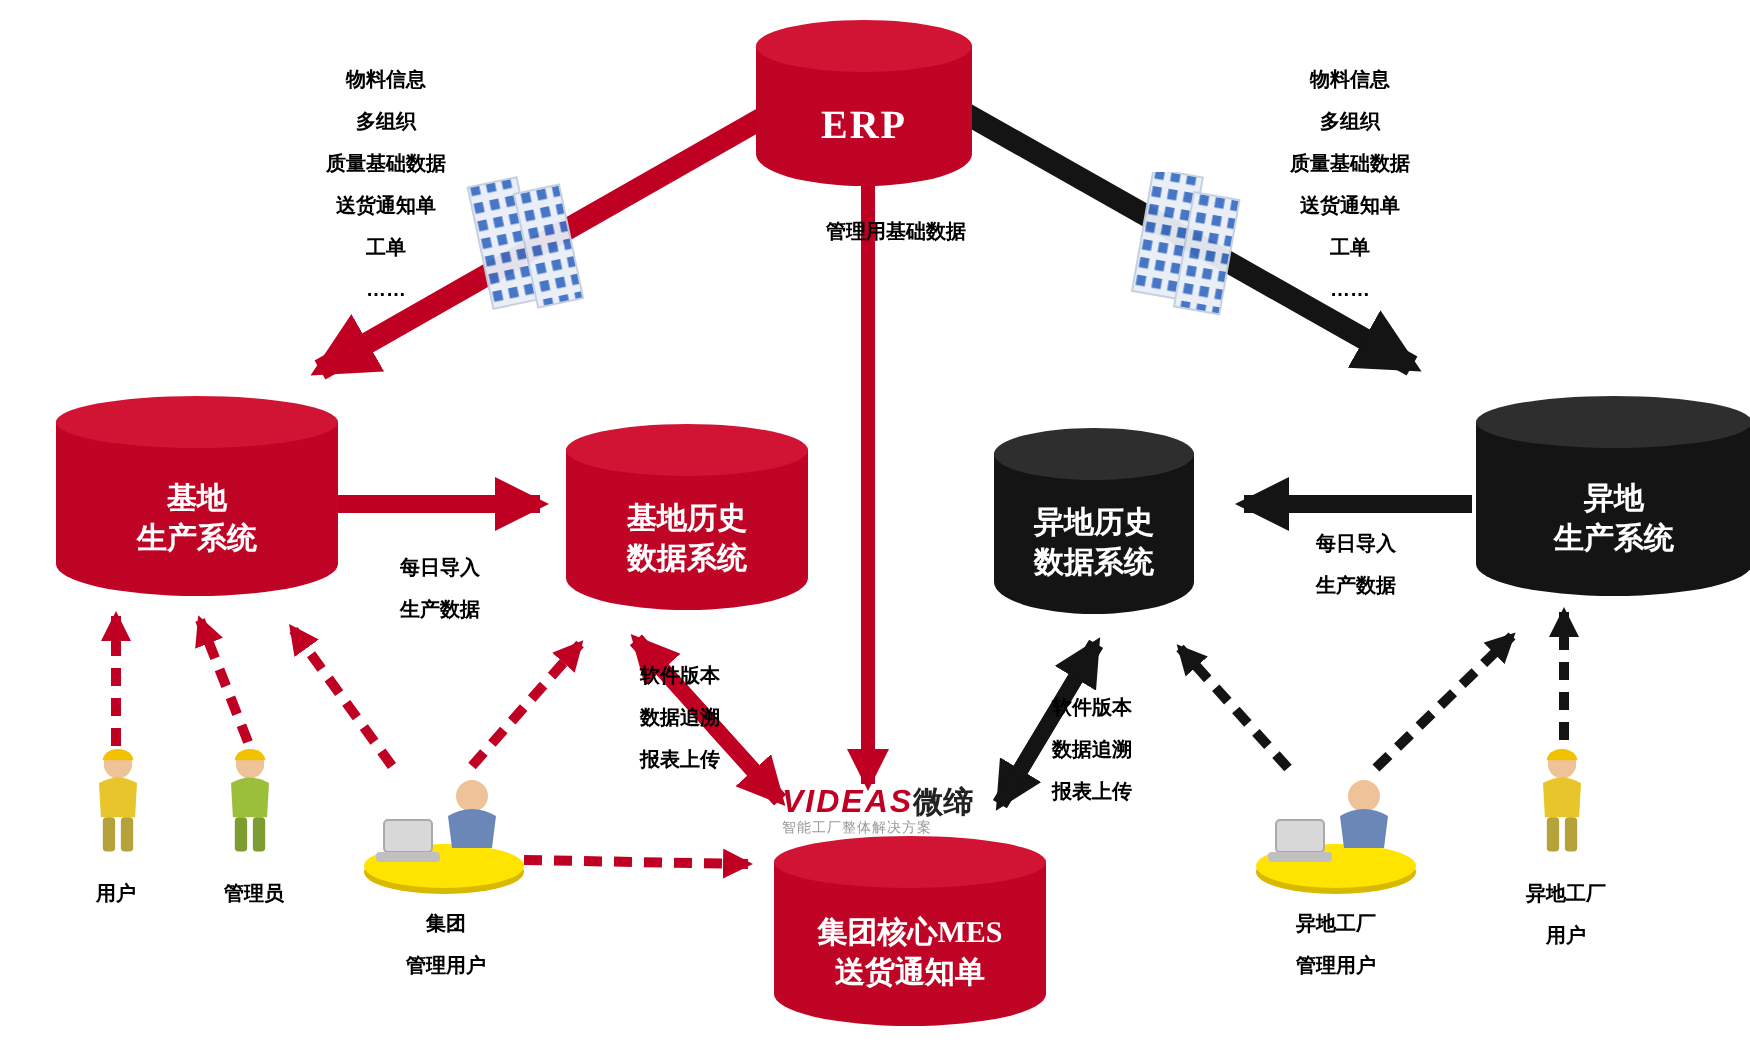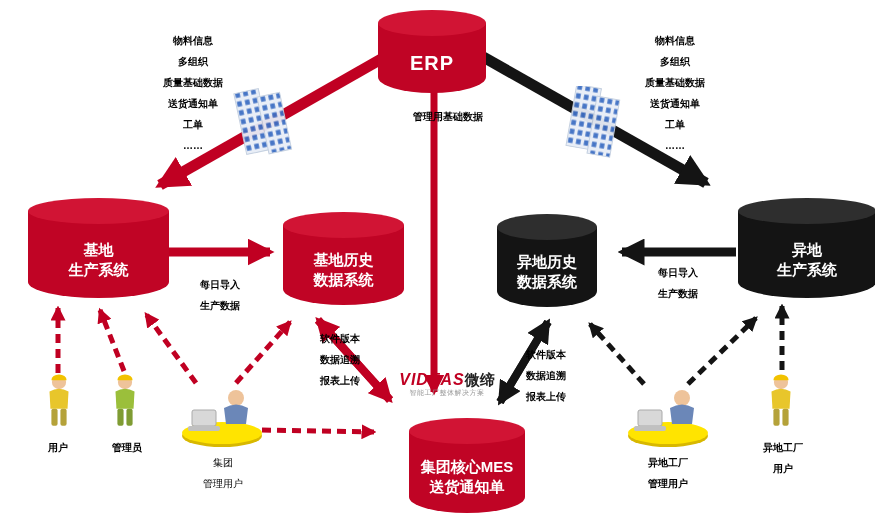--- a/index.html
+++ b/index.html
@@ -5,30 +5,30 @@
   * { margin:0; padding:0; box-sizing:border-box; }
   body { background:#fff; font-family:"Liberation Sans","DejaVu Sans",sans-serif; }
   .stage { position:relative; width:875px; height:525px; background:#fff; overflow:hidden; }
   .abs { position:absolute; }
   .txt { position:absolute; color:#000; font-size:10px; line-height:21px; font-weight:600; text-align:center; z-index:6; }
   .cyl { position:absolute; z-index:5; }
   .cyl .cap { position:absolute; left:0; right:0; top:0; height:26px; border-radius:50%; z-index:2; }
   .cyl .bd  { position:absolute; left:0; right:0; top:13px; bottom:0;
               border-radius:0 0 50% 50% / 0 0 16px 16px;
               display:flex; flex-direction:column; align-items:center; justify-content:center;
-              color:#fff; font-weight:700; font-size:15px; line-height:20px; text-align:right; padding-top:10px; }
+              color:#fff; font-weight:700; font-size:15px; line-height:20px; text-align:right; padding-top:10px;font-family:Liberation Serif, serif; }
   .cyl.red .cap { background:#d11434; }
   .cyl.red .bd  { background:#c00425; }
   .cyl.blk .cap { background:#2e2e2e; }
   .cyl.blk .bd  { background:#141414; }
   .cyl.erp .bd  { font-size:20px; letter-spacing:1px; }
   .building { position:absolute; z-index:4; opacity:.95; }
   .person { position:absolute; z-index:5; }
   .arrow-layer { position:absolute; left:0; top:0; z-index:1; }
-  .logo { position:absolute; left:391px; top:371px; width:112px; text-align:center; z-index:6; line-height:1.1; }
+  .logo { position:absolute; left:391px; top:393px; width:112px; text-align:left; z-index:6; line-height:1.1; }
   .logo .brand { font-size:16px; font-weight:800; font-style:italic; color:#c00022; letter-spacing:1px; }
   .logo .brand-cn { font-size:15px; font-weight:700; font-style:normal; color:#222; }
   .logo .tagline { font-size:7px; color:#999; letter-spacing:.5px; }
 </style>
 </head>
 <body>
 
 <div class="stage">
 
   <svg width="0" height="0" class="abs">
@@ -113,21 +113,21 @@
   </div>
 
   <div class="cyl blk" style="left:738px; top:198px; width:138px; height:100px;">
     <div class="cap"></div>
     <div class="bd">
       <div>异地</div>
       <div>生产系统</div>
     </div>
   </div>
 
-  <div class="cyl red" style="left:409px; top:418px; width:116px; height:95px;">
+  <div class="cyl red" style="left:387px; top:418px; width:136px; height:95px;">
     <div class="cap"></div>
     <div class="bd">
       <div>集团核心MES</div>
       <div>送货通知单</div>
     </div>
   </div>
 
   <div class="txt" style="left:118px; top:30px; width:150px;">
     <div>物料信息</div>
     <div>多组织</div>
@@ -200,21 +200,21 @@
   <svg class="person" style="left:762px; top:372px;" width="38" height="60" viewBox="0 0 40 62">
     <circle cx="20" cy="10" r="7.5" fill="#eec39a"></circle>
     <path d="M12,8 a8,6 0 0 1 16,0 z" fill="#f2c200"></path>
     <path d="M10,20 q10,-6 20,0 l-1,18 h-18 z" fill="#e8c62b"></path>
     <rect x="12" y="38" width="6.5" height="18" rx="2" fill="#b5a23a"></rect>
     <rect x="21.5" y="38" width="6.5" height="18" rx="2" fill="#b5a23a"></rect>
   </svg>
 
   <div class="txt" style="left:28px; top:437px; width:60px; font-weight:700;">用户</div>
   <div class="txt" style="left:92px; top:437px; width:70px; font-weight:700;font-family:Liberation Serif, serif;">管理员</div>
-  <div class="txt" style="left:177px; top:452px; width:92px; font-weight:400;">
+  <div class="txt" style="left:177px; top:452px; width:92px; font-weight:700;">
     <div>集团</div>
     <div>管理用户</div>
   </div>
   <div class="txt" style="left:622px; top:452px; width:92px; font-weight:700;">
     <div>异地工厂</div>
     <div>管理用户</div>
   </div>
   <div class="txt" style="left:742px; top:437px; width:82px; font-weight:700;">
     <div>异地工厂</div>
     <div>用户</div>

